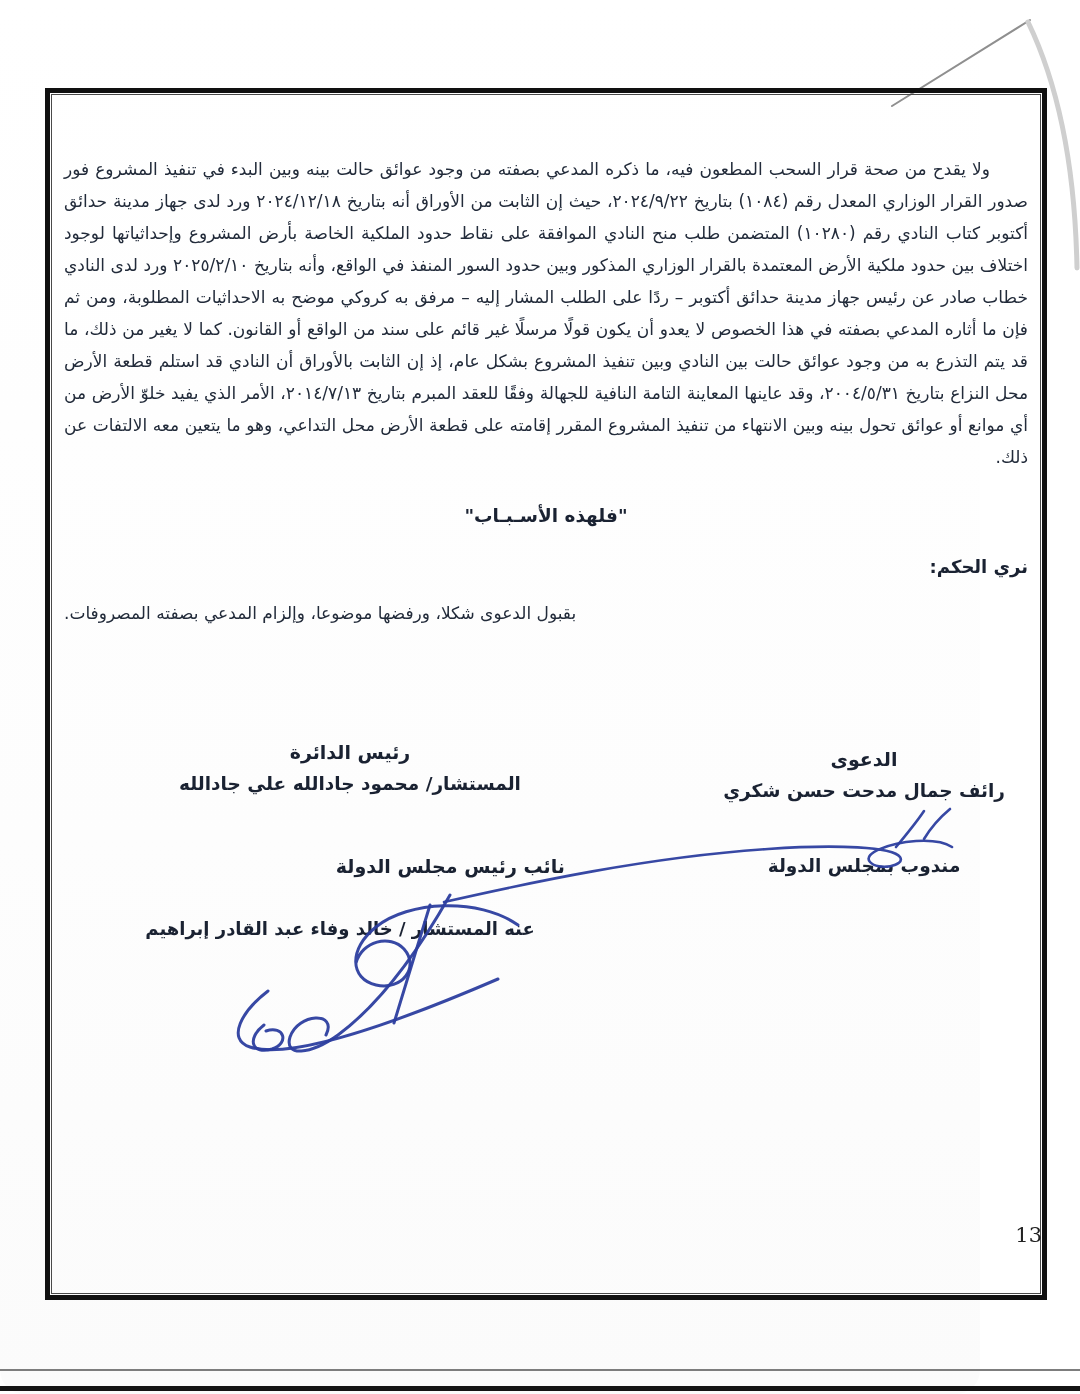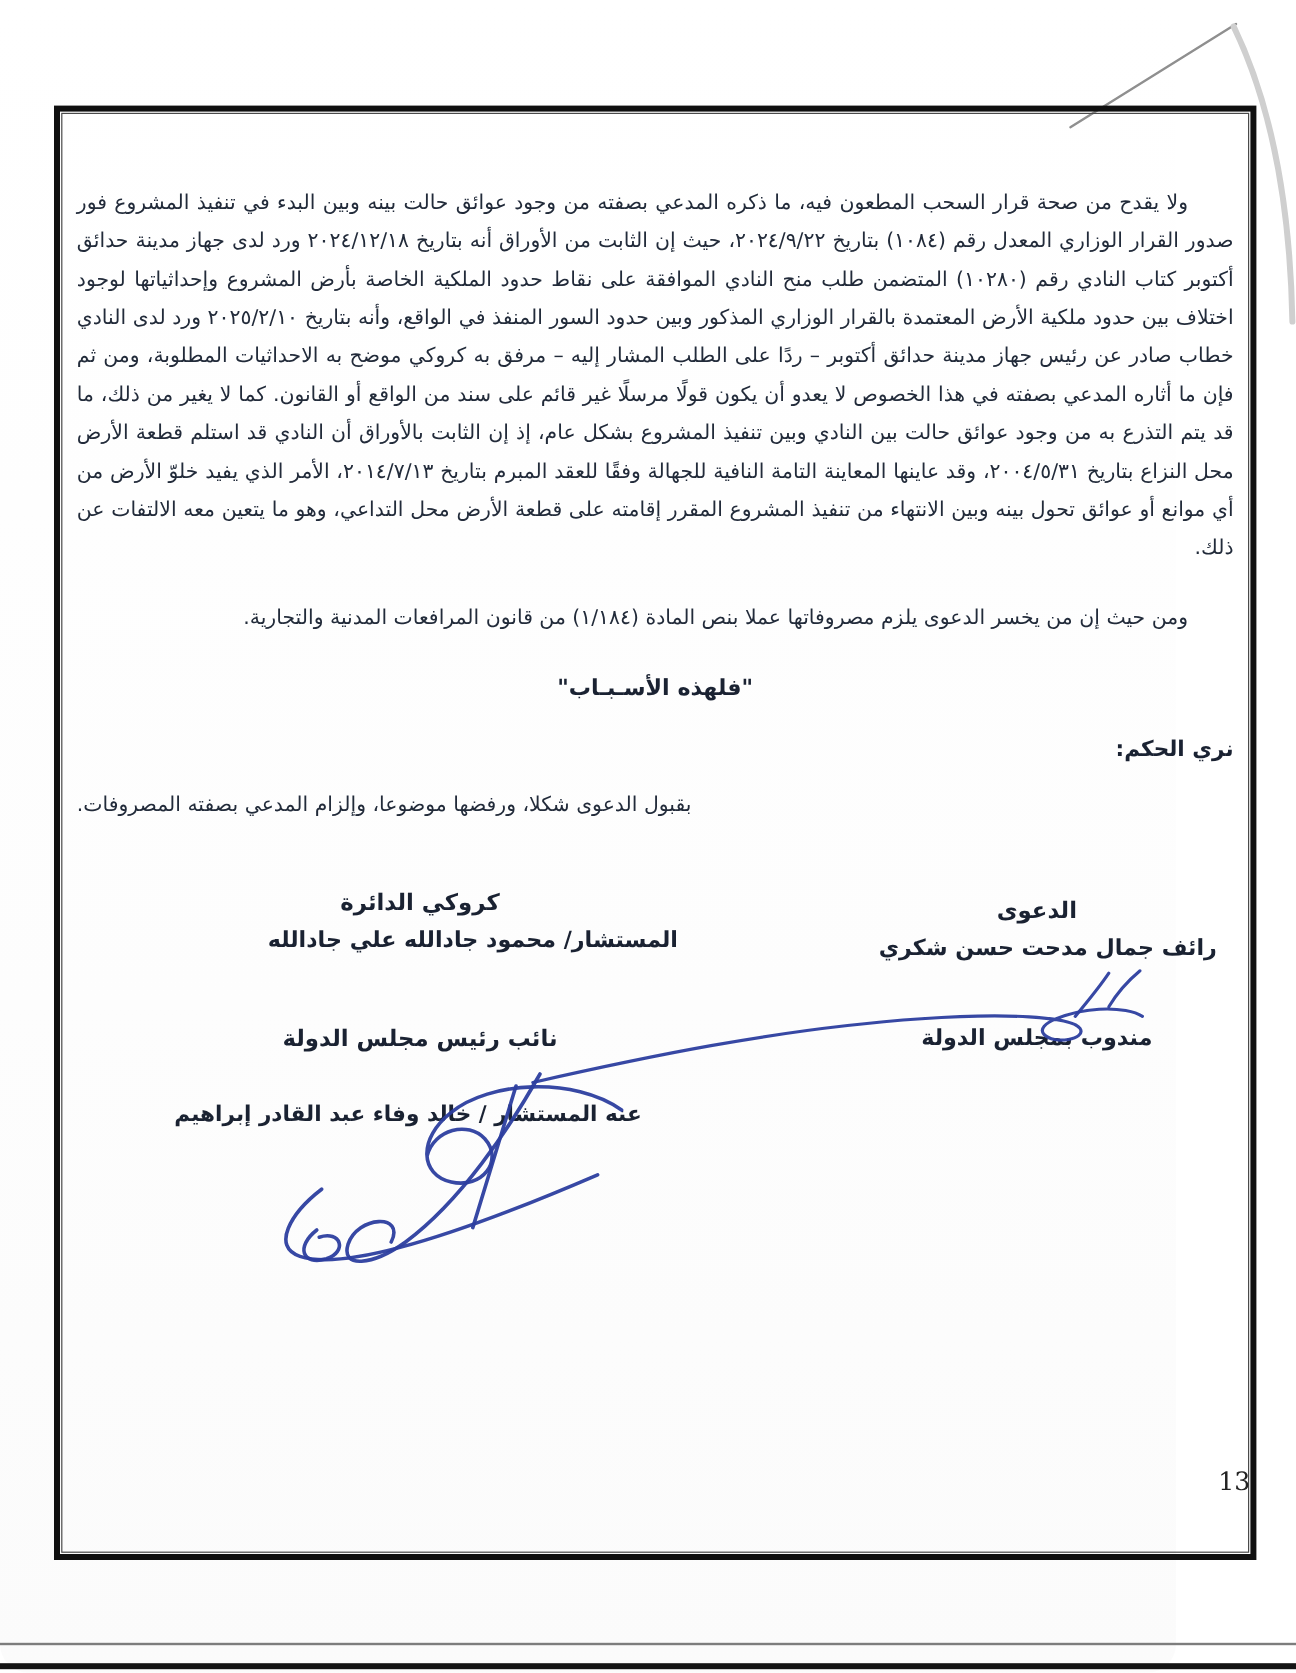--- a/index.html
+++ b/index.html
@@ -66,25 +66,25 @@
     color:#222b3a;
   }
   
   .sigblock{
     position:absolute;
     direction:rtl;
     text-align:center;
     color:#1a2232;
   }
   .sig-title{ font-weight:bold; font-size:19px; }
-  .sig-name{ font-weight:bold; font-size:18.5px; margin-top:10px;text-align:right; }
+  .sig-name{ font-weight:bold; font-size:18.5px; margin-top:10px; }
   .sig-role{ font-weight:bold; font-size:18.5px; margin-top:54px; }
   .sig-reporter{ top:655px; right:28px; width:300px; }
   .sig-chief{ top:648px; left:85px; width:430px; }
-  .sig-deputy{ top:762px; left:85px; width:430px; }
+  .sig-deputy{ top:762px; left:85px; width:430px;text-align:right; }
   .sig-deputy-name{ top:825px; left:55px; width:470px; font-weight:bold; font-size:18px; }
   .ink{ position:absolute; pointer-events:none; }
   .ink path{ fill:none; stroke:#2c3e9f; stroke-linecap:round; stroke-linejoin:round; opacity:.95; }
   .ink-reporter{ left:388px; top:712px; }
   .ink-deputy{ left:148px; top:790px; }
   .page-number{
     position:absolute;
     top:1130px; left:0; width:100%;
     text-align:right;
     font-family:"DejaVu Serif", serif;
@@ -106,37 +106,36 @@
   <svg class="corner-art" width="202" height="262" viewBox="0 0 202 262">
     <path d="M 14 92 L 152 6" stroke="#8f8f8f" stroke-width="2"></path>
     <path d="M 150 8 C 180 70, 197 150, 199 254" stroke="#cfcfcf" stroke-width="5"></path>
   </svg>
 
   <div class="frame">
     <div class="content">
 
       <p class="para">ولا يقدح من صحة قرار السحب المطعون فيه، ما ذكره المدعي بصفته من وجود عوائق حالت بينه وبين البدء في تنفيذ المشروع فور صدور القرار الوزاري المعدل رقم (١٠٨٤) بتاريخ ٢٠٢٤/٩/٢٢، حيث إن الثابت من الأوراق أنه بتاريخ ٢٠٢٤/١٢/١٨ ورد لدى جهاز مدينة حدائق أكتوبر كتاب النادي رقم (١٠٢٨٠) المتضمن طلب منح النادي الموافقة على نقاط حدود الملكية الخاصة بأرض المشروع وإحداثياتها لوجود اختلاف بين حدود ملكية الأرض المعتمدة بالقرار الوزاري المذكور وبين حدود السور المنفذ في الواقع، وأنه بتاريخ ٢٠٢٥/٢/١٠ ورد لدى النادي خطاب صادر عن رئيس جهاز مدينة حدائق أكتوبر – ردًا على الطلب المشار إليه – مرفق به كروكي موضح به الاحداثيات المطلوبة، ومن ثم فإن ما أثاره المدعي بصفته في هذا الخصوص لا يعدو أن يكون قولًا مرسلًا غير قائم على سند من الواقع أو القانون. كما لا يغير من ذلك، ما قد يتم التذرع به من وجود عوائق حالت بين النادي وبين تنفيذ المشروع بشكل عام، إذ إن الثابت بالأوراق أن النادي قد استلم قطعة الأرض محل النزاع بتاريخ ٢٠٠٤/٥/٣١، وقد عاينها المعاينة التامة النافية للجهالة وفقًا للعقد المبرم بتاريخ ٢٠١٤/٧/١٣، الأمر الذي يفيد خلوّ الأرض من أي موانع أو عوائق تحول بينه وبين الانتهاء من تنفيذ المشروع المقرر إقامته على قطعة الأرض محل التداعي، وهو ما يتعين معه الالتفات عن ذلك.</p>
 
-      <p class="para second">ومن حيث إن من يخسر الدعوى يلزم مصروفاتها عملا بنص المادة (١/١٨٤) من قانون المرافعات المدنية والتجارية.</p>
 
       <div class="heading">"فلهذه الأسـبـاب"</div>
 
       <div class="ruling-label">نري الحكم:</div>
 
       <p class="verdict">بقبول الدعوى شكلا، ورفضها موضوعا، وإلزام المدعي بصفته المصروفات.</p>
     </div>
 
     <div class="sigblock sig-reporter">
       <div class="sig-title">الدعوى</div>
       <div class="sig-name">رائف جمال مدحت حسن شكري</div>
       <div class="sig-role">مندوب بمجلس الدولة</div>
     </div>
 
     <div class="sigblock sig-chief">
-      <div class="sig-title">كروكي الدائرة</div>
+      <div class="sig-title">رئيس الدائرة</div>
       <div class="sig-name">المستشار/ محمود جادالله علي جادالله</div>
     </div>
 
     <div class="sigblock sig-deputy">
       <div class="sig-title">نائب رئيس مجلس الدولة</div>
     </div>
     <div class="sigblock sig-deputy-name">عنه المستشار / خالد وفاء عبد القادر إبراهيم</div>
 
     <svg class="ink ink-reporter" width="530" height="100" viewBox="0 0 530 100">
       <path d="M 6 97 C 90 78, 210 52, 330 44 C 400 39, 455 42, 462 52 C 468 61, 440 66, 432 57 C 424 48, 452 38, 478 36 C 495 35, 508 38, 514 42" stroke-width="2.6"></path>

